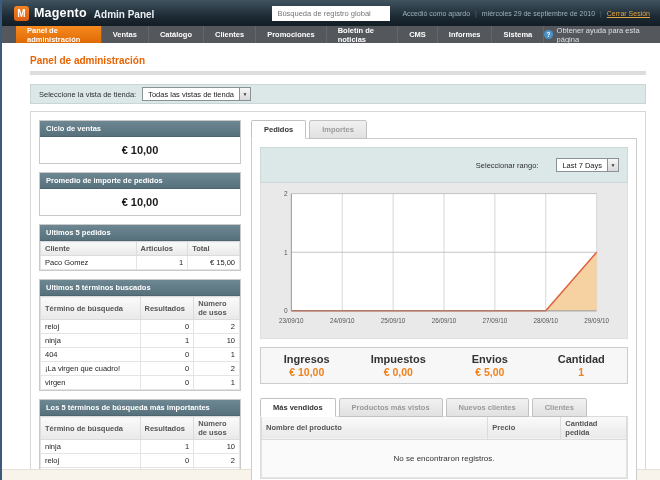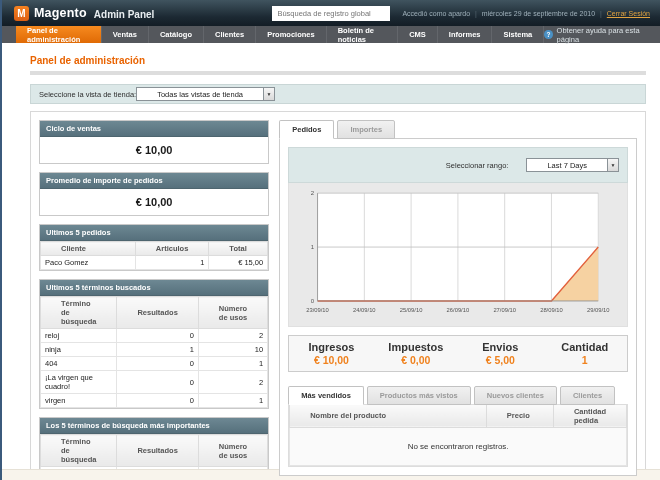--- a/index.html
+++ b/index.html
@@ -30,40 +30,40 @@
     color:#d9e0e4; font-weight:normal; }
   .help-icon { width:9px; height:9px; border-radius:50%; background:#4a90c4; color:#fff; font-size:6.5px;
     display:flex; align-items:center; justify-content:center; font-weight:bold; }
 
   
   .content { padding:9px 14px 0 30px; }
   .page-title { color:#e96300; font-size:10px; font-weight:bold; margin:3px 0 5px; }
   .title-rule { height:4px; background:#ddd; margin-bottom:9px; }
 
   .switcher { background:#dce8e8; border:1px solid #c9d6d6; height:20px; display:flex; align-items:center;
-    padding:0 8px; font-size:7.5px; color:#2f2f2f; }
+    padding:0 8px; font-size:7.5px; color:#2f2f2f; gap:6px; }
 
   .fake-select { display:inline-flex; align-items:center; background:#fff; border:1px solid #8a9297;
     height:14px; font-size:7.5px; color:#222; cursor:pointer; }
-  .fake-select .val { padding:0 20px; white-space:nowrap; }
+  .fake-select .val { padding:0 5px; white-space:nowrap; }
   .fake-select .arrow { width:11px; height:100%; border-left:1px solid #8a9297;
     background:linear-gradient(#f6f6f6,#d9d9d9); display:flex; align-items:center; justify-content:center;
     font-size:5px; color:#333; }
 
   .main-box { margin-top:7px; border:1px solid #d8d8d8; padding:8px; display:flex; gap:10px; background:#fff; }
   .left-col { flex:0 0 202px; }
 
   .side-box { border:1px solid #c9c9c9; margin-bottom:8px; background:#fff; }
   .side-box-header { background:linear-gradient(#6d8893,#56707c); color:#fff; font-size:7.5px; font-weight:bold;
     padding:3px 6px; border-bottom:1px solid #4e656f; }
   .side-box-value { text-align:center; font-size:11px; font-weight:bold; color:#1a1a1a; padding:7px 0; }
 
   table { width:100%; border-collapse:collapse; font-size:7.5px; background:#fff; }
   th { background:linear-gradient(#fafafa,#e9e9e9); border:1px solid #dcdcdc; color:#555; text-align:left;
-    font-weight:bold; padding:2px 20px; }
+    font-weight:bold; padding:2px 4px; }
   td { border:1px solid #e4e4e4; color:#222; padding:2px 4px; }
   td.num { text-align:right; }
   td.empty-cell { text-align:center; padding:14px 0; background:#fafafa; color:#333; font-size:8px; }
 
   
   .dash { flex:1; min-width:0; }
   .tab-row { display:flex; gap:3px; position:relative; z-index:2; }
   .tab { font-size:7.5px; font-weight:bold; padding:4px 12px; border:1px solid #c2c2c2;
     background:linear-gradient(#f1f1f1,#e1e1e1); color:#9a9a9a; border-radius:2px 2px 0 0;
     cursor:pointer; margin-bottom:-1px; }

